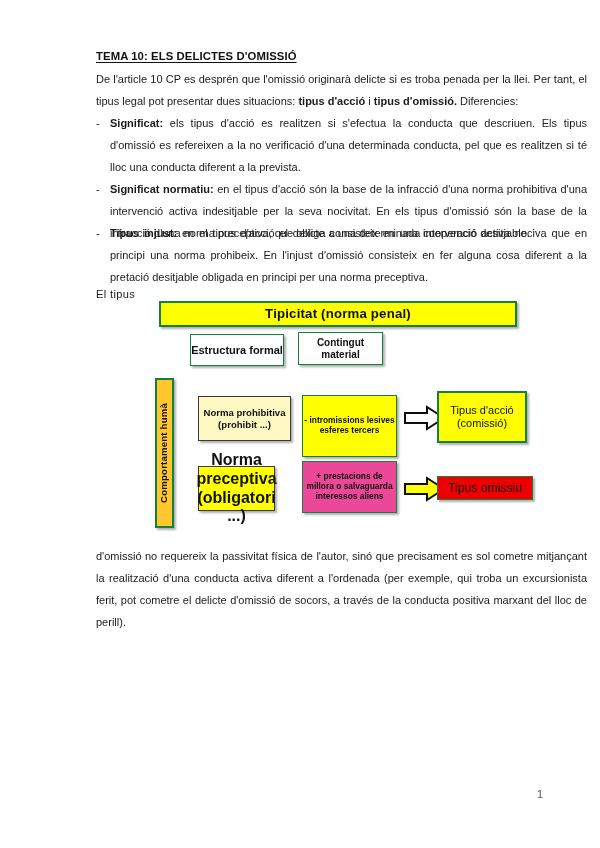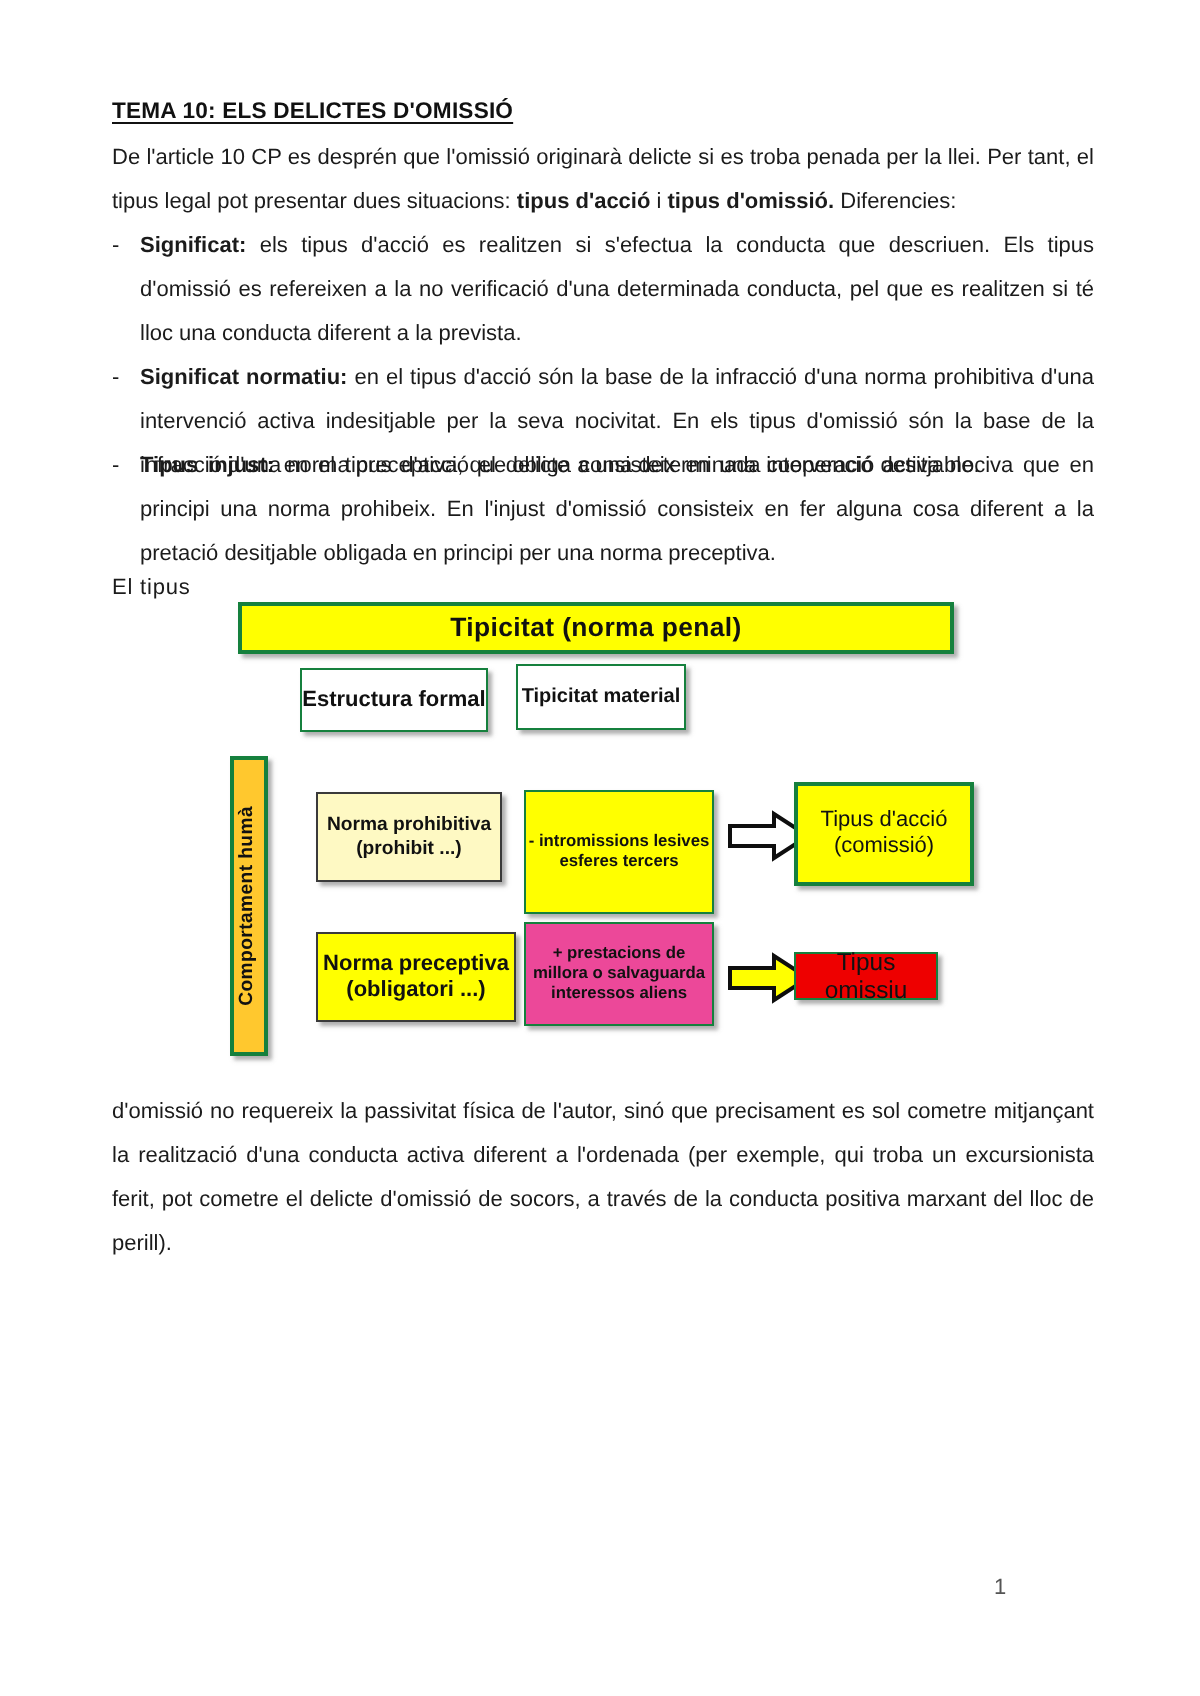--- a/index.html
+++ b/index.html
@@ -13,20 +13,21 @@
     position: relative;
     font-family: "Liberation Sans", sans-serif;
     color: #1a1a1a;
     overflow: hidden;
   }
 
   .page {
     position: absolute;
     inset: 0;
     background: #ffffff;
+    margin-left: 40px;
   }
 
   
   .doc-title {
     position: absolute;
     left: 56px;
     top: 50px;
     font-size: 11.3px;
     font-weight: bold;
     letter-spacing: 0.1px;
@@ -172,24 +173,24 @@
     width: 93px;
     height: 45px;
     background: #fef9c3;
     font-size: 9.6px;
     border-width: 1.6px;
     border-color: #3a3a3a;
   }
   .box-norma-preceptiva {
     left: 48px;
     top: 168px;
-    width: 100px;
+    width: 77px;
     height: 45px;
     background: #ffff00;
-    font-size: 11px;
+    font-size: 16px;
     border-width: 1.6px;
     border-color: #3a3a3a;
   }
 
   
   .box-intromissions {
     left: 152px;
     top: 97px;
     width: 95px;
     height: 62px;
@@ -214,21 +215,21 @@
     width: 90px;
     height: 52px;
     background: #ffff00;
     font-size: 11px;
     font-weight: normal;
     border-width: 2px;
   }
   .box-tipus-omissiu {
     left: 287px;
     top: 178px;
-    width: 72px;
+    width: 96px;
     height: 24px;
     background: #ee0000;
     font-size: 12.2px;
     font-weight: normal;
     border-width: 1.6px;
   }
 
   
   .arrow {
     position: absolute;
@@ -254,21 +255,21 @@
 
   <div class="bullet b3"><span class="dash">-</span><span class="lead">Tipus injust:</span><span> en el tipus d'acció el delicte consisteix en una intervenció activa nociva que en principi una norma prohibeix. En l'injust d'omissió consisteix en fer alguna cosa diferent a la pretació desitjable obligada en principi per una norma preceptiva.</span></div>
 
   <div class="eltipus">El  tipus</div>
 
   <div class="diagram">
 
     <div class="dbox box-tipicitat">Tipicitat (norma penal)</div>
 
     <div class="dbox box-estructura">Estructura formal</div>
-    <div class="dbox box-contingut">Tipicitat material</div>
+    <div class="dbox box-contingut">Contingut material</div>
 
     <div class="dbox box-comportament">
       <span class="vlabel">Comportament humà</span>
     </div>
 
     <div class="dbox box-norma-prohibitiva">Norma prohibitiva (prohibit ...)</div>
     <div class="dbox box-intromissions">- intromissions lesives esferes tercers</div>
 
     <div class="arrow arrow-top">
       <svg viewBox="0 0 42 26" xmlns="http://www.w3.org/2000/svg">

